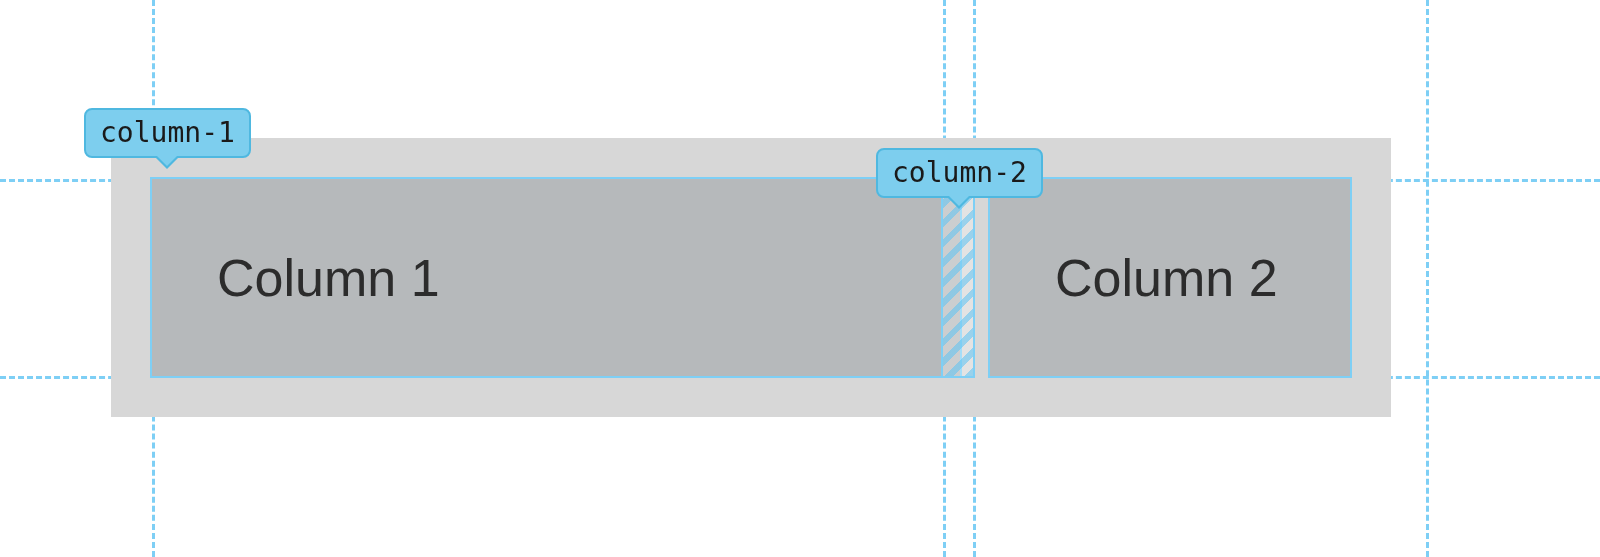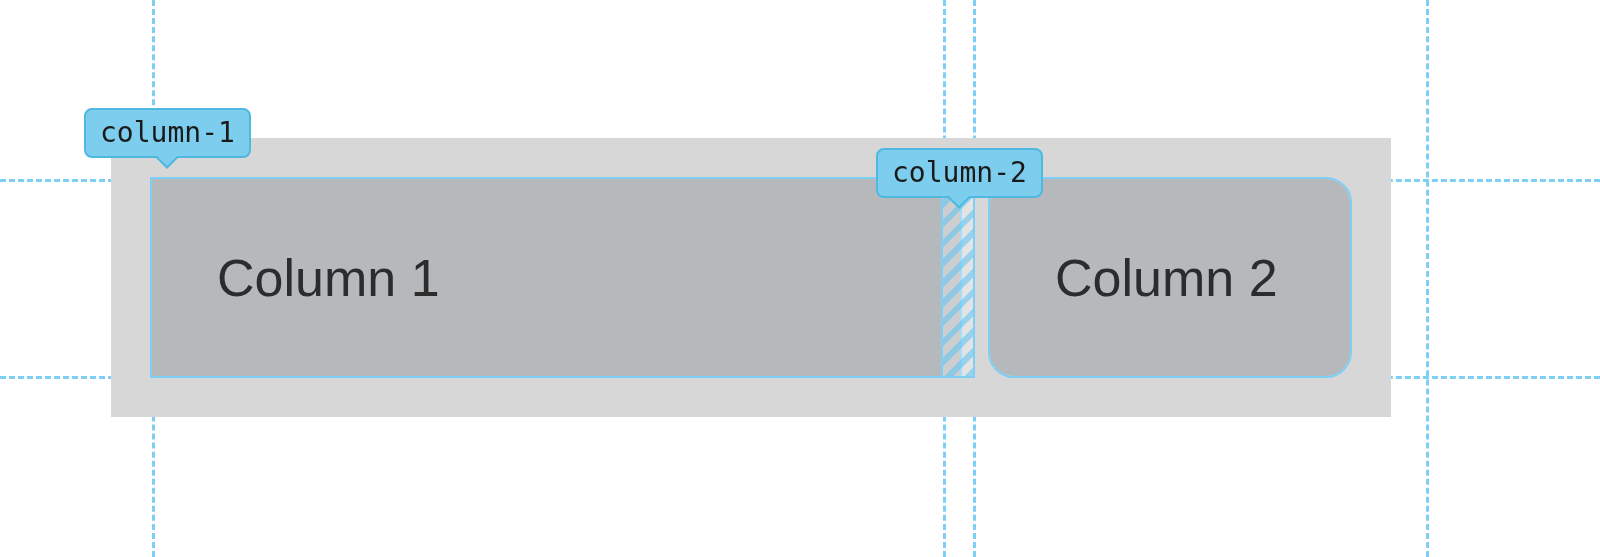--- a/index.html
+++ b/index.html
@@ -54,21 +54,20 @@
       display: flex;
       align-items: center;
       padding-left: 65px;
       color: #2c2c2c;
       font-size: 52px;
       font-weight: 400;
       position: relative;
     }
 
     .col2 {
-      border-radius: 24px;
     }
 
     
     .gap-hatch {
       position: absolute;
       top: 179px;
       left: 943px;
       width: 30px;
       height: 197px;
       background: repeating-linear-gradient(

